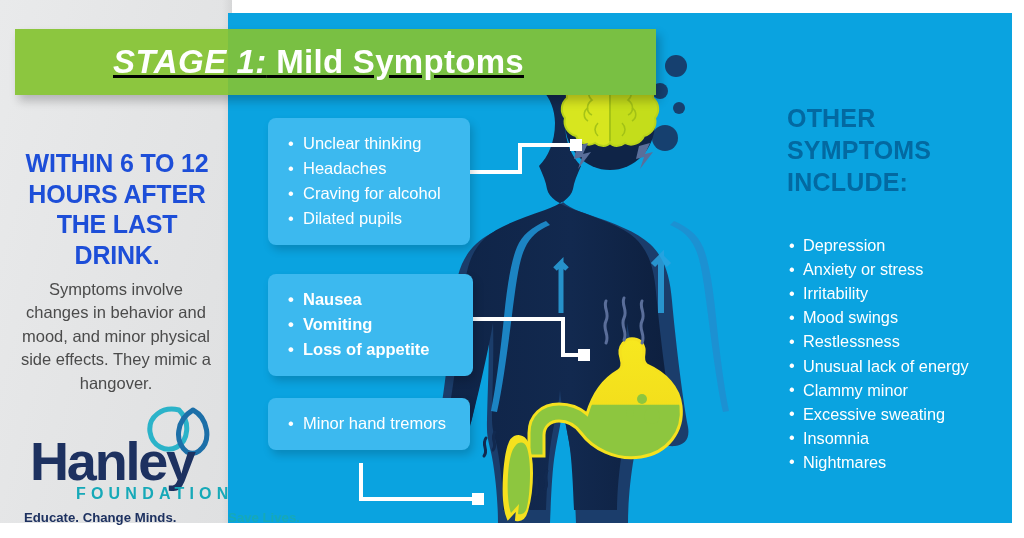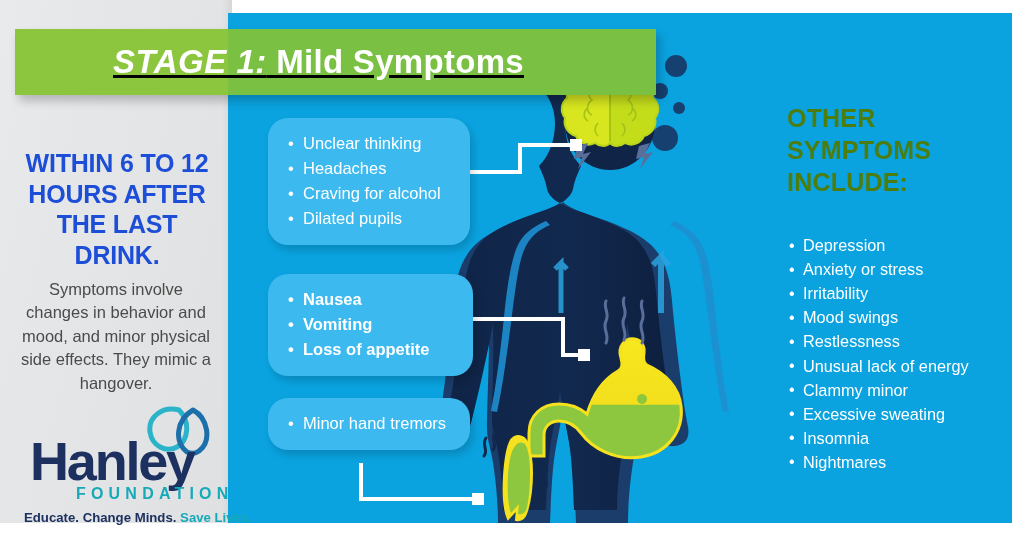--- a/index.html
+++ b/index.html
@@ -84,27 +84,27 @@
   }
   .logo-sub {
     position:absolute; left:56px; top:81px;
     font-size:16px; font-weight:bold; color:#16a9b8;
     letter-spacing:5.2px;
   }
   .logo-tag {
     position:absolute; left:4px; top:106px; width:200px;
     font-size:13.2px; font-weight:bold; color:#1d3160; white-space:nowrap;
   }
-  .logo-tag .teal { color:#16a9b8; }
+  .logo-tag .teal { color:#16a9b8;margin-left:48px; }
 
   
   .callout {
     position:absolute;
     background:#3cb9ef;
-    border-radius:20px;
+    border-radius:8px;
     box-shadow:3px 5px 9px rgba(0,0,0,0.17);
     color:#ffffff;
     padding:13px 18px 14px 20px;
     z-index:5;
   }
   .callout ul { list-style:none; }
   .callout li {
     font-size:16.5px; line-height:1.52; white-space:nowrap;
     position:relative; padding-left:15px;
   }
@@ -114,21 +114,21 @@
   #callout-1 { left:268px; top:118px; width:202px; }
   #callout-2 { left:268px; top:274px; width:205px;font-weight:bold; }
   #callout-3 { left:268px; top:398px; width:202px; }
 
   
   .connector { position:absolute; z-index:4; }
 
   
   .other-heading {
     position:absolute; left:787px; top:102px; width:210px;
-    color:#4d7c0f; font-size:25px; font-weight:bold; line-height:1.28;
+    color:#0369a1; font-size:25px; font-weight:bold; line-height:1.28;
     letter-spacing:0.2px;
   }
   .other-list { position:absolute; left:789px; top:233px; width:232px; }
   .other-list li {
     list-style:none; color:#ffffff; font-size:16.3px; line-height:1.48;
     position:relative; padding-left:14px; white-space:nowrap;
   }
   .other-list li::before { content:"\2022"; position:absolute; left:0; top:-0.5px; }
 
   

